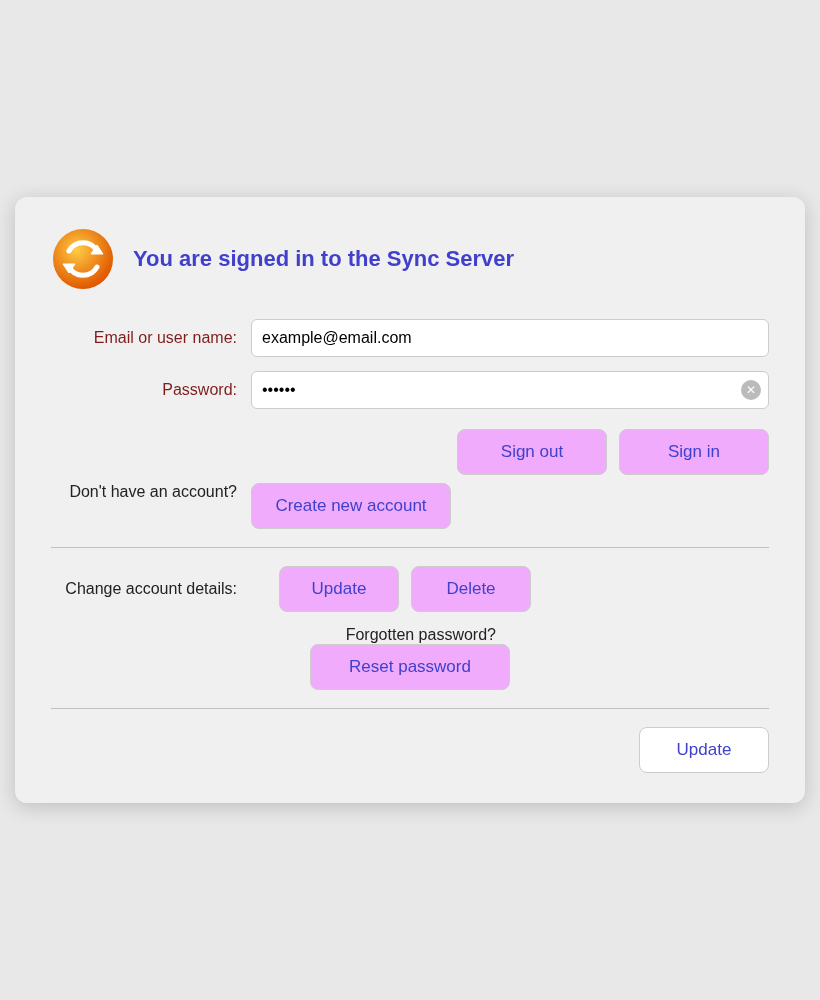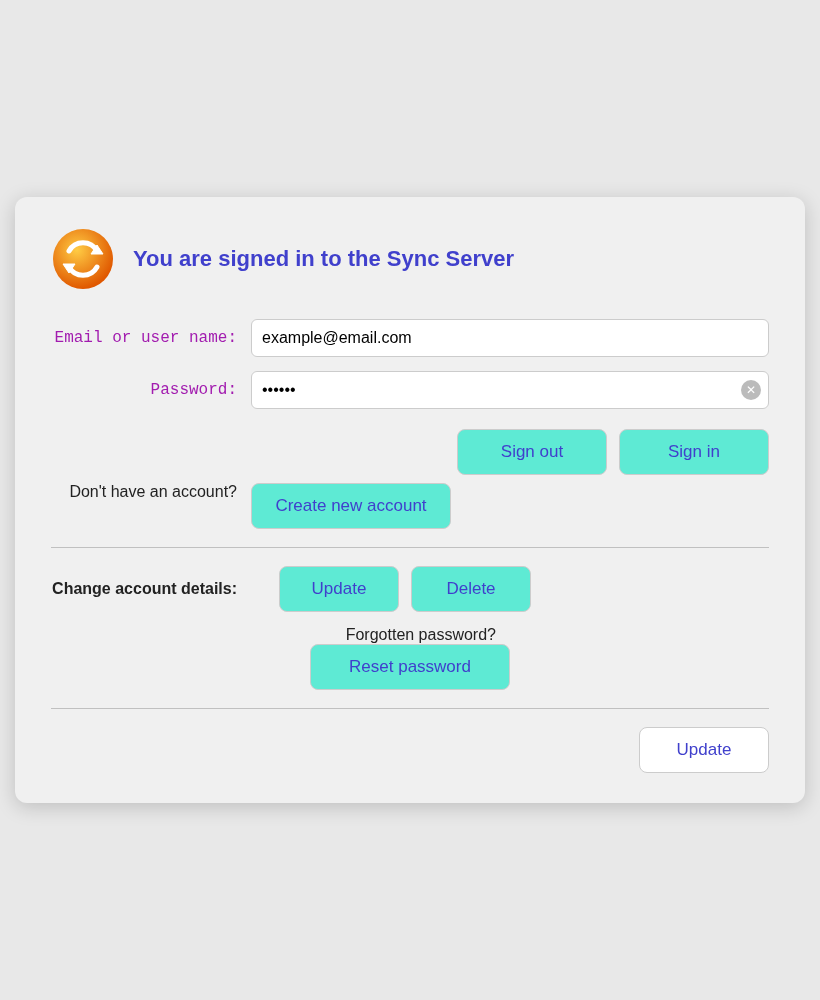--- a/index.html
+++ b/index.html
@@ -52,26 +52,25 @@
       margin-bottom: 20px;
     }
 
     .form-row {
       display: flex;
       align-items: center;
     }
 
     .form-label {
       font-size: 16px;
-      color: #a21caf;
-      text-align: right;
-      min-width: 200px;
-      padding-right: 14px;
-      flex-shrink: 0;
-      font-family: Liberation Mono, monospace;
+      color: #7f1d1d;
+      text-align: right;
+      min-width: 200px;
+      padding-right: 14px;
+      flex-shrink: 0;
     }
 
     .form-input {
       flex: 1;
       height: 38px;
       border: 1.5px solid #ccc;
       border-radius: 6px;
       padding: 4px 10px;
       font-size: 16px;
       background: white;
@@ -122,21 +121,21 @@
       gap: 12px;
       margin-top: 6px;
       margin-bottom: 8px;
     }
 
     .btn {
       height: 46px;
       min-width: 150px;
       border: 1.5px solid #ccc;
       border-radius: 8px;
-      background: #5eead4;
+      background: #f0abfc;
       font-size: 17px;
       color: #4040cc;
       cursor: pointer;
       padding: 0 20px;
       font-weight: 400;
     }
 
     .btn-wide {
       min-width: 200px;
     }
@@ -169,21 +168,20 @@
       margin-bottom: 14px;
     }
 
     .change-account-label {
       font-size: 16px;
       color: #222;
       min-width: 200px;
       text-align: right;
       padding-right: 14px;
       flex-shrink: 0;
-      font-weight: bold;
     }
 
     .btn-group {
       display: flex;
       gap: 12px;
       margin-left: 28px;
     }
 
     .btn-medium {
       min-width: 120px;

